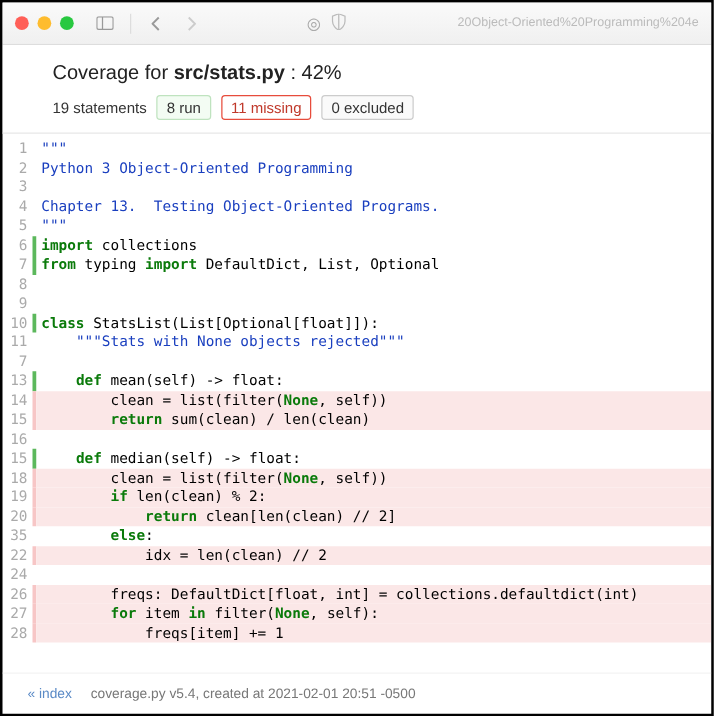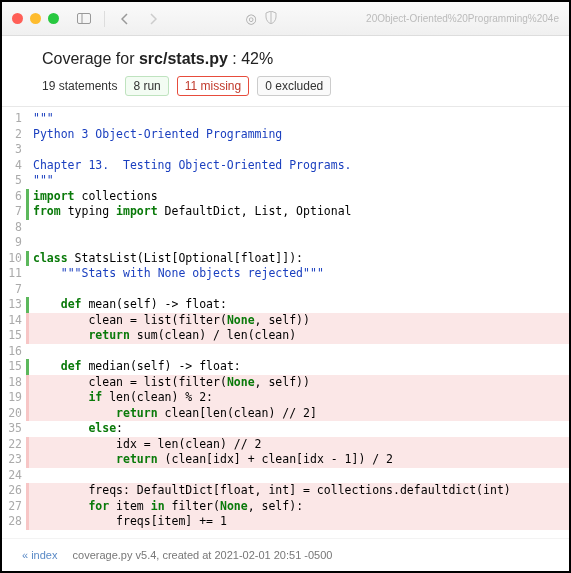--- a/index.html
+++ b/index.html
@@ -103,21 +103,20 @@
       <div class="line run"><div class="gutter">13</div><div class="bar run"></div><div class="code">    <span class="kw">def</span> mean(self) -&gt; float:</div></div>
       <div class="line miss"><div class="gutter">14</div><div class="bar miss"></div><div class="code">        clean = list(filter(<span class="bi">None</span>, self))</div></div>
       <div class="line miss"><div class="gutter">15</div><div class="bar miss"></div><div class="code">        <span class="kw">return</span> sum(clean) / len(clean)</div></div>
       <div class="line"><div class="gutter">16</div><div class="bar"></div><div class="code"></div></div>
       <div class="line run"><div class="gutter">15</div><div class="bar run"></div><div class="code">    <span class="kw">def</span> median(self) -&gt; float:</div></div>
       <div class="line miss"><div class="gutter">18</div><div class="bar miss"></div><div class="code">        clean = list(filter(<span class="bi">None</span>, self))</div></div>
       <div class="line miss"><div class="gutter">19</div><div class="bar miss"></div><div class="code">        <span class="kw">if</span> len(clean) % 2:</div></div>
       <div class="line miss"><div class="gutter">20</div><div class="bar miss"></div><div class="code">            <span class="kw">return</span> clean[len(clean) // 2]</div></div>
       <div class="line"><div class="gutter">35</div><div class="bar"></div><div class="code">        <span class="kw">else</span>:</div></div>
       <div class="line miss"><div class="gutter">22</div><div class="bar miss"></div><div class="code">            idx = len(clean) // 2</div></div>
-      <div class="line miss"><div class="gutter">23</div><div class="bar miss"></div><div class="code">            <span class="kw">return</span> (clean[idx] + clean[idx - 1]) / 2</div></div>
       <div class="line"><div class="gutter">24</div><div class="bar"></div><div class="code"></div></div>
       <div class="line miss"><div class="gutter">26</div><div class="bar miss"></div><div class="code">        freqs: DefaultDict[float, int] = collections.defaultdict(int)</div></div>
       <div class="line miss"><div class="gutter">27</div><div class="bar miss"></div><div class="code">        <span class="kw">for</span> item <span class="kw">in</span> filter(<span class="bi">None</span>, self):</div></div>
       <div class="line miss"><div class="gutter">28</div><div class="bar miss"></div><div class="code">            freqs[item] += 1</div></div>
     </div>
 
   <div class="footer">
     <a>« index</a>
     <span>coverage.py v5.4, created at 2021-02-01 20:51 -0500</span>
   </div>

